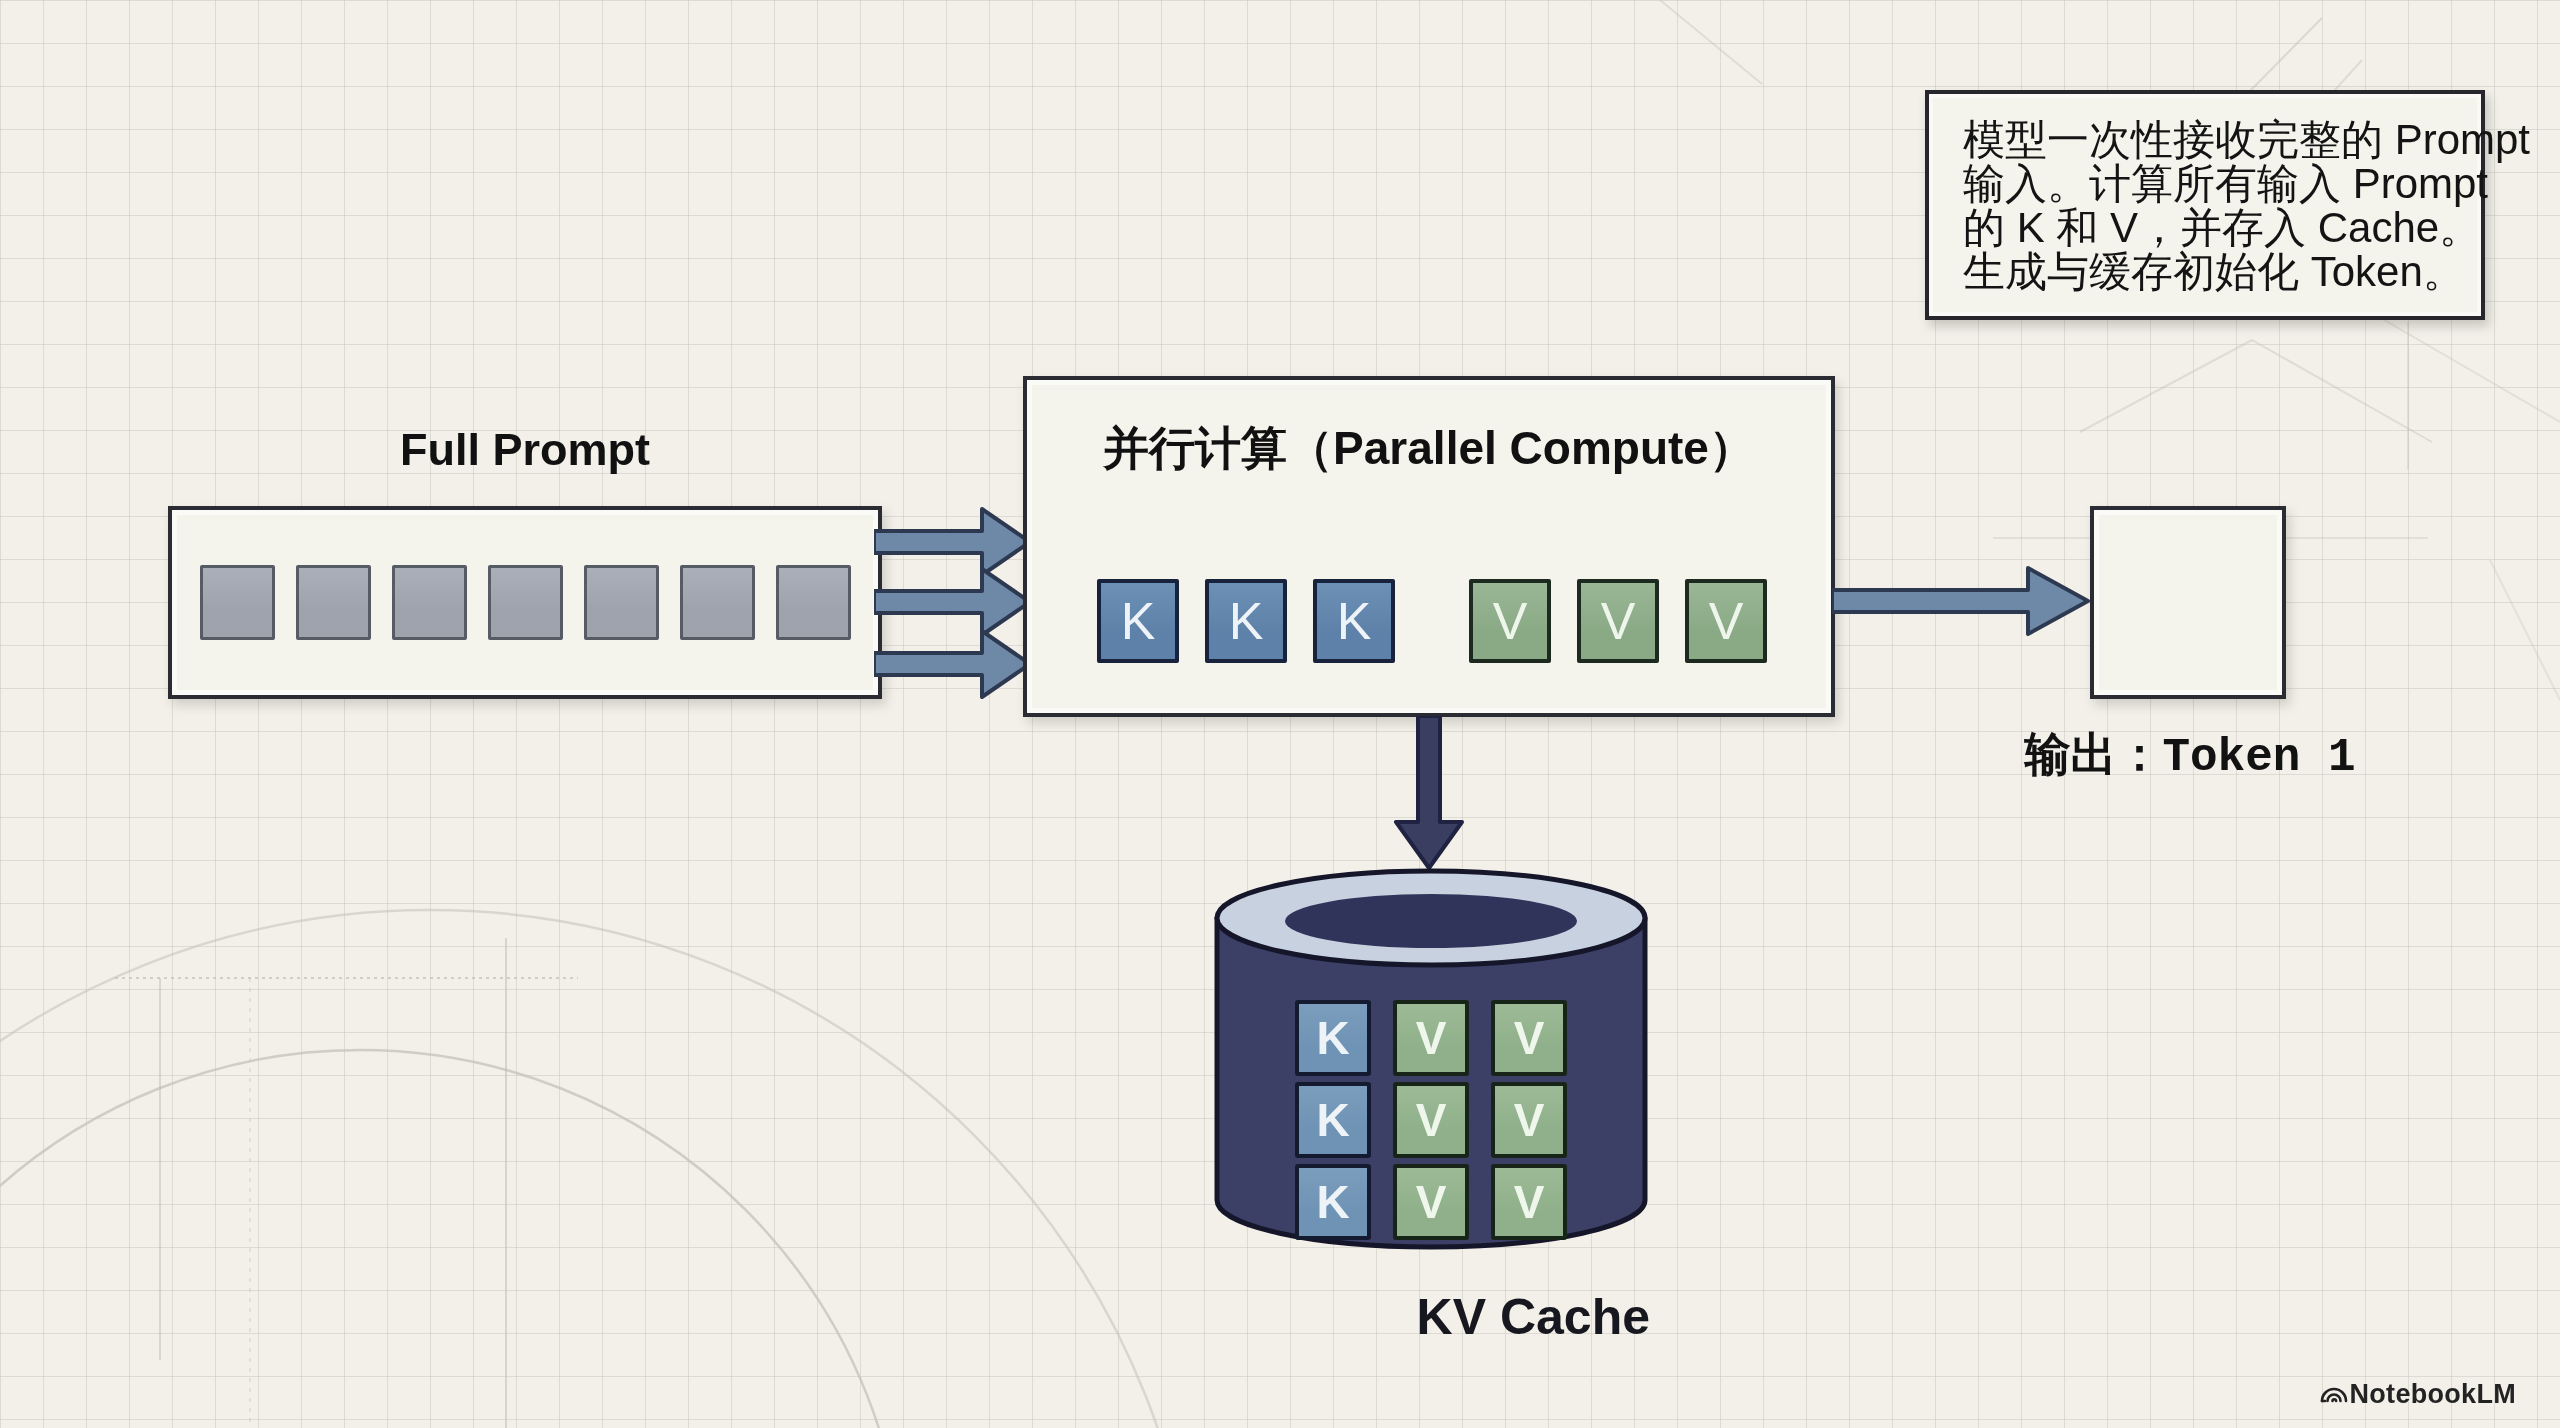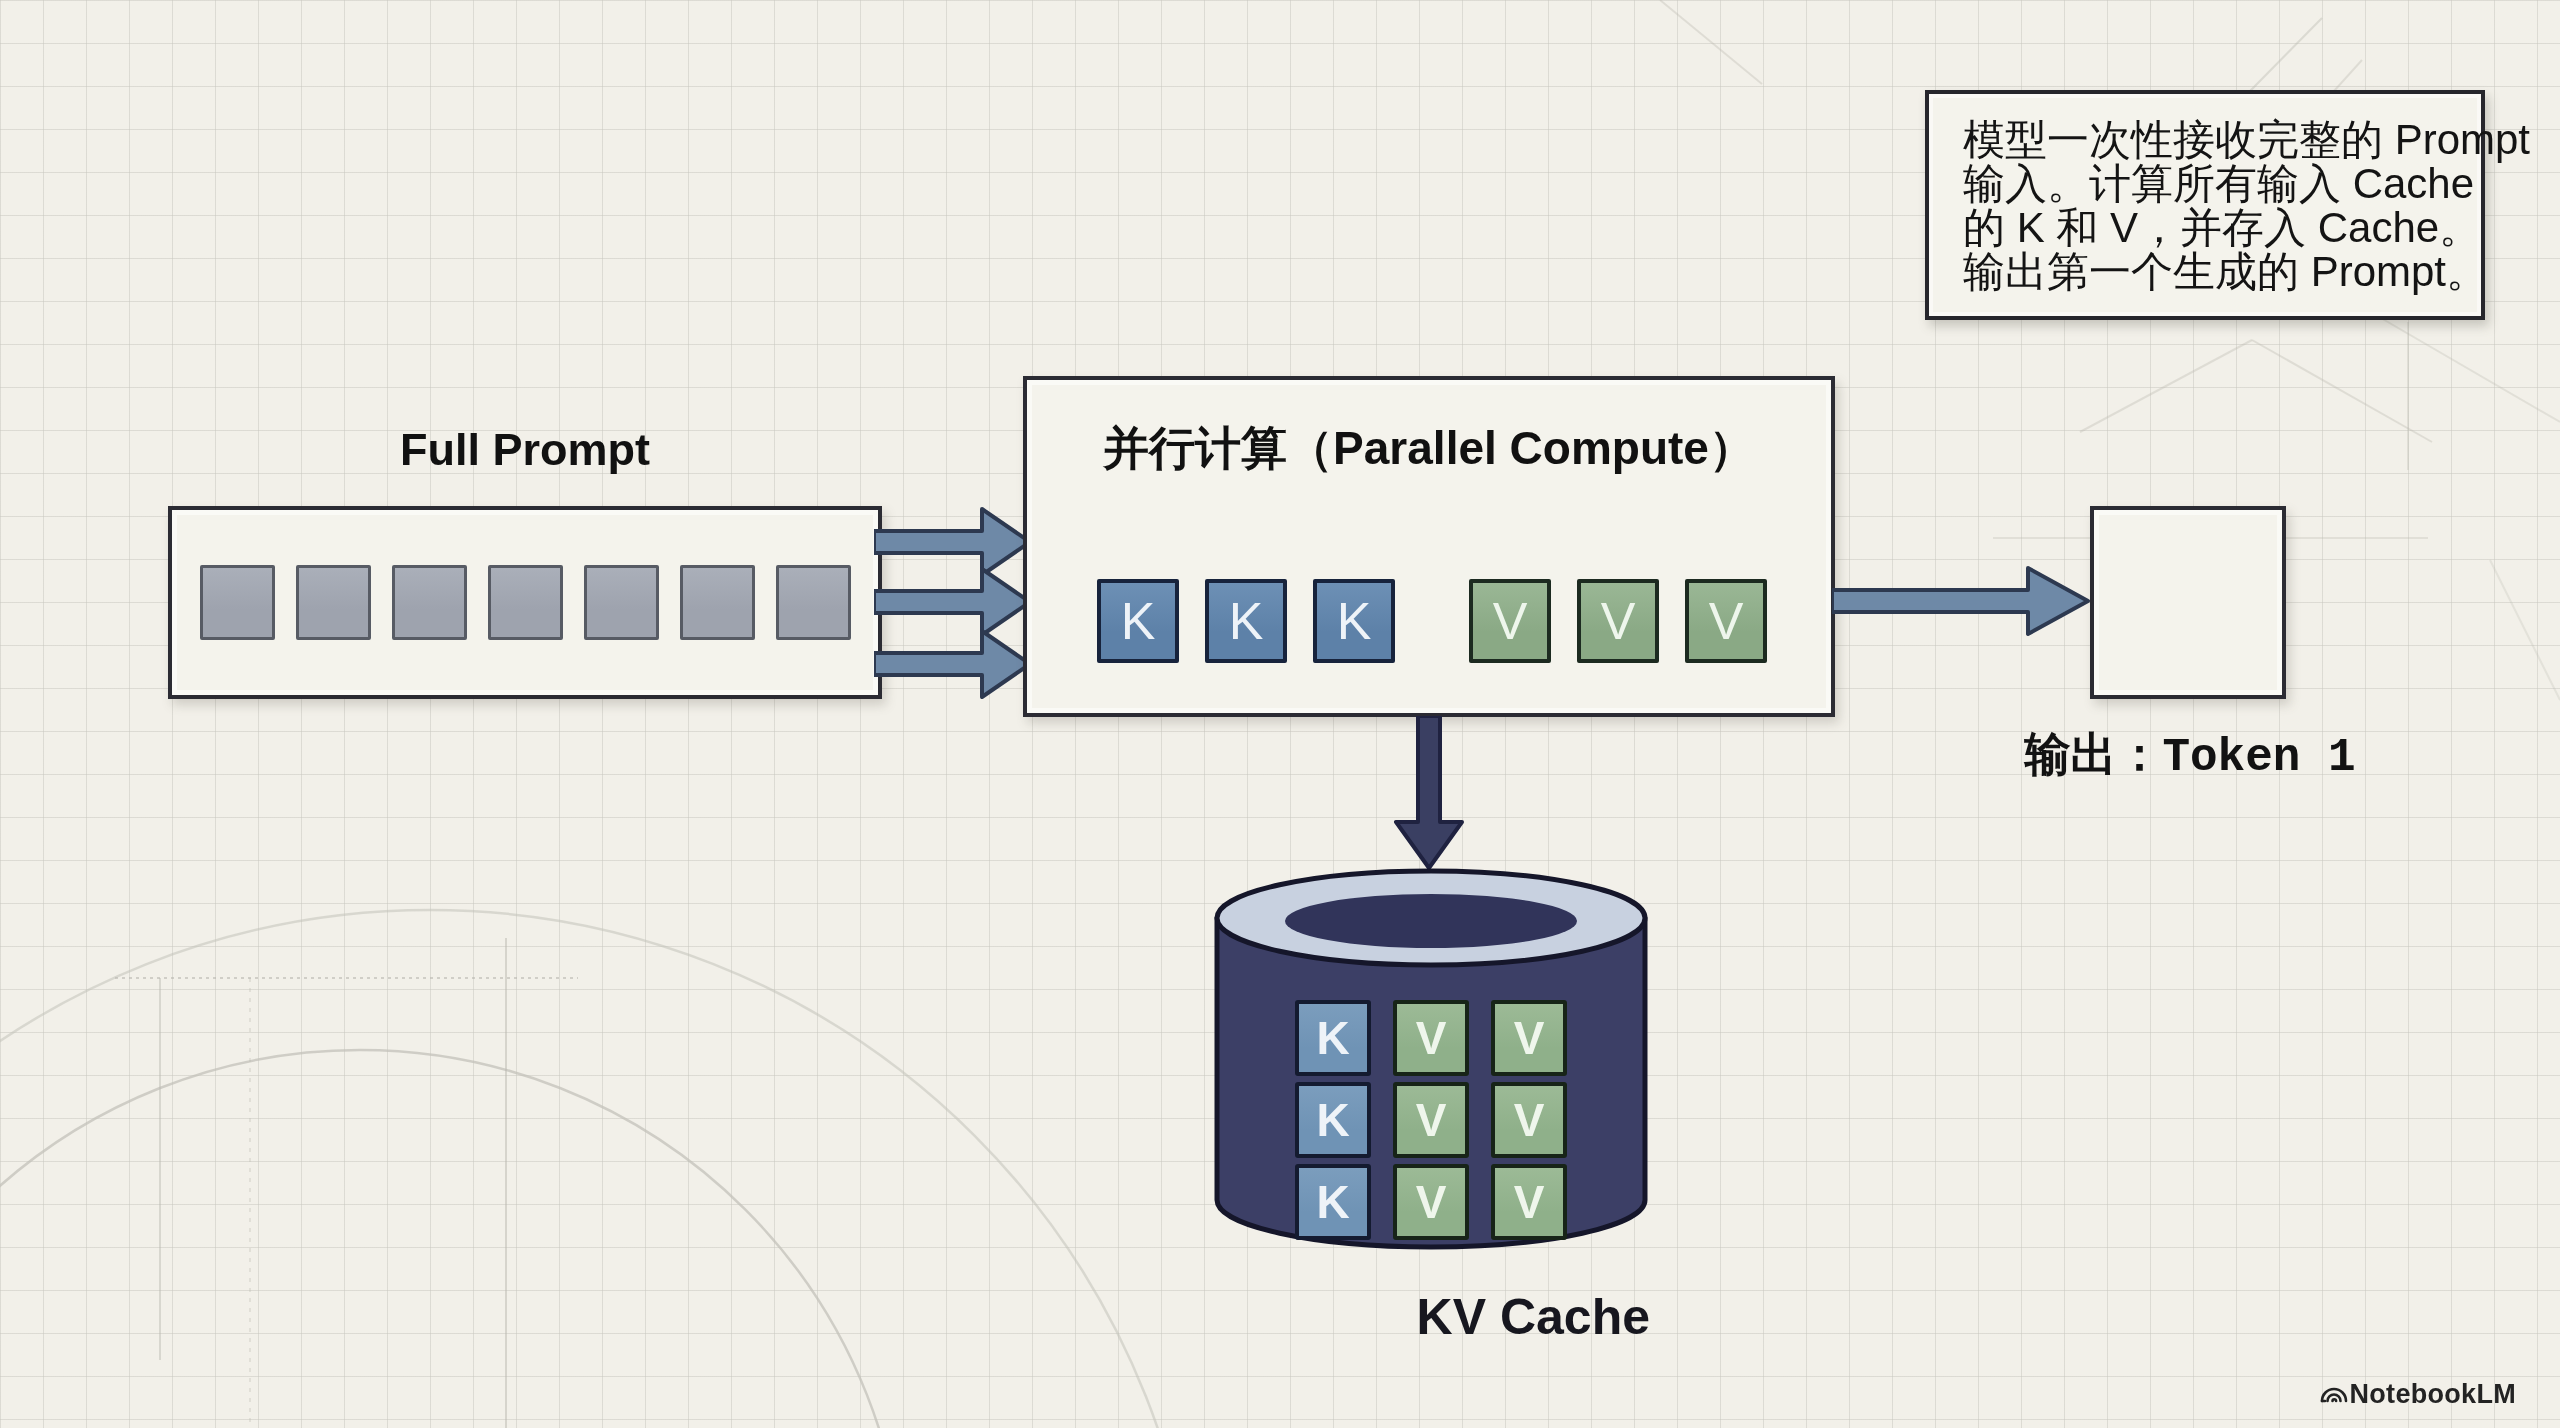--- a/index.html
+++ b/index.html
@@ -146,23 +146,23 @@
       <line x1="2350" y1="300" x2="2560" y2="422" opacity=".3"></line>
       <line x1="2408" y1="322" x2="2408" y2="470" opacity=".3"></line>
       <line x1="2490" y1="560" x2="2560" y2="700" opacity=".25"></line>
     </g>
   </svg>
 
 
   <div class="ann-box">
     <div id="annotation-lines">
         <div class="ann-line">模型一次性接收完整的 Prompt</div>
-        <div class="ann-line">输入。计算所有输入 Cache</div>
+        <div class="ann-line">输入。计算所有输入 Prompt</div>
         <div class="ann-line">的 K 和 V，并存入 Cache。</div>
-        <div class="ann-line">输出第一个生成的 Prompt。</div>
+        <div class="ann-line">生成与缓存初始化 Token。</div>
       </div>
   </div>
 
   <div class="prompt-label">Full Prompt</div>
   <div class="box" id="prompt-box">
     <div class="token-row" id="token-row">
         <div class="token"></div>
         <div class="token"></div>
         <div class="token"></div>
         <div class="token"></div>

